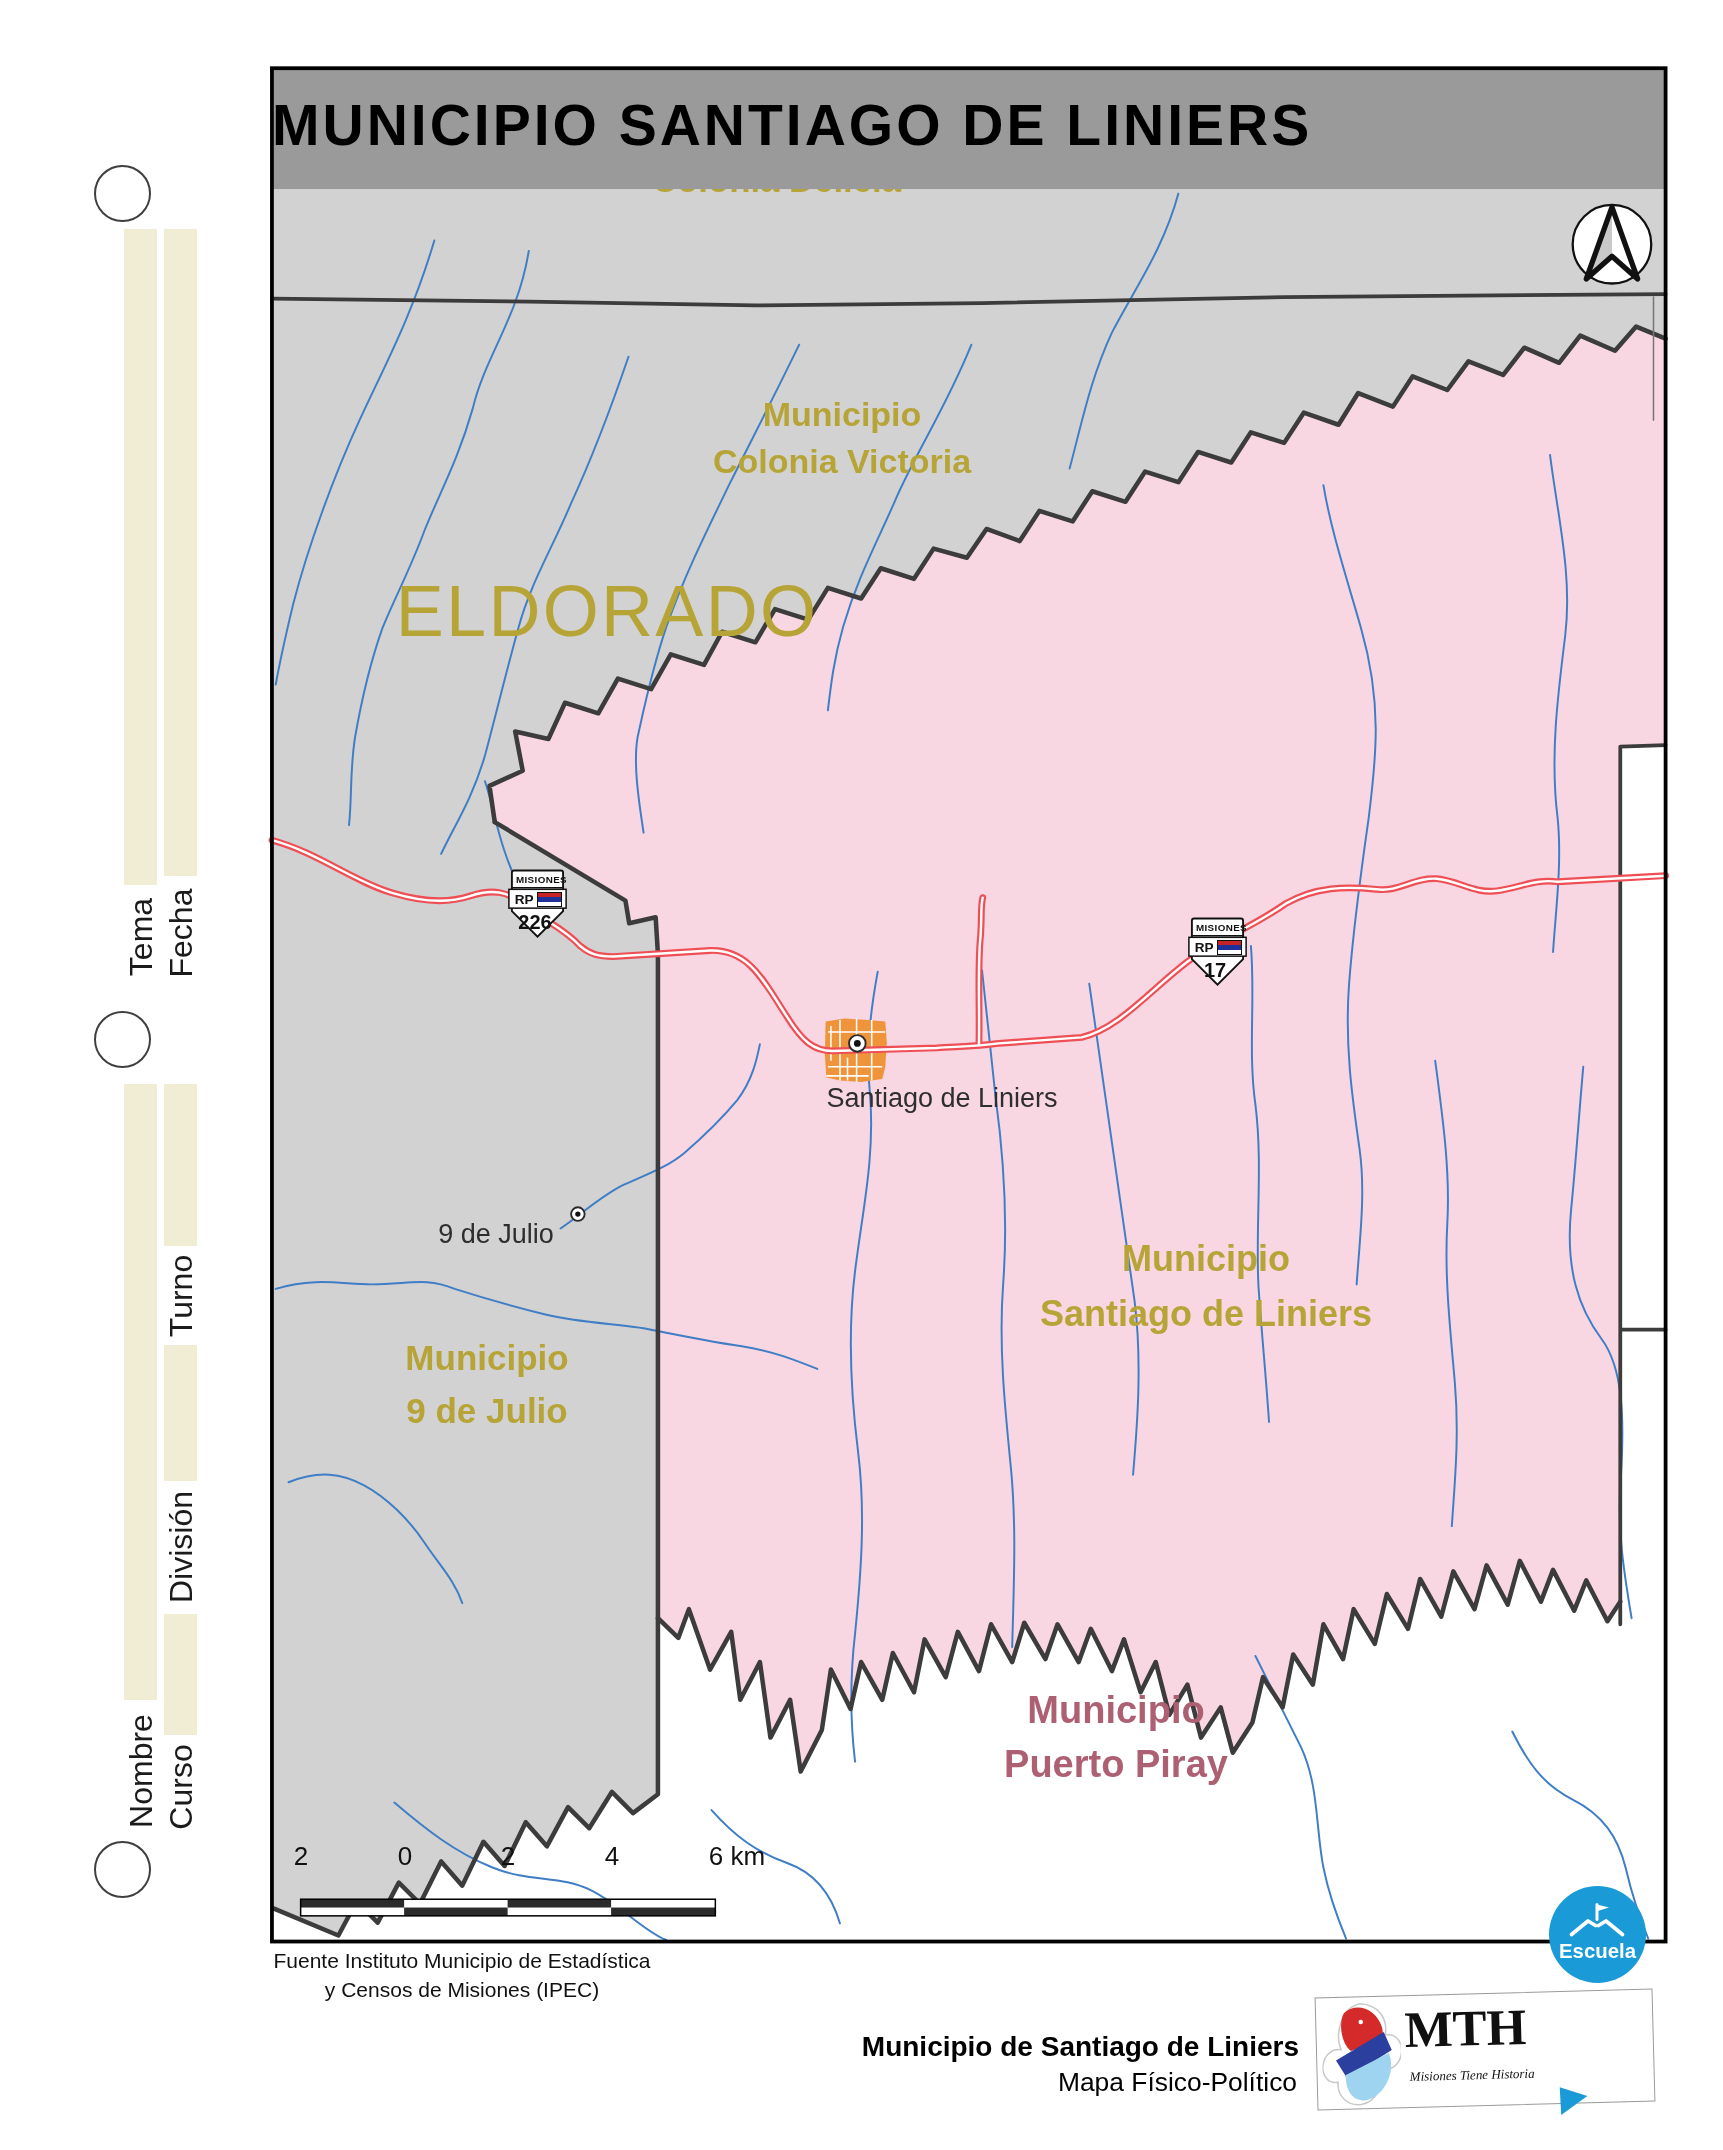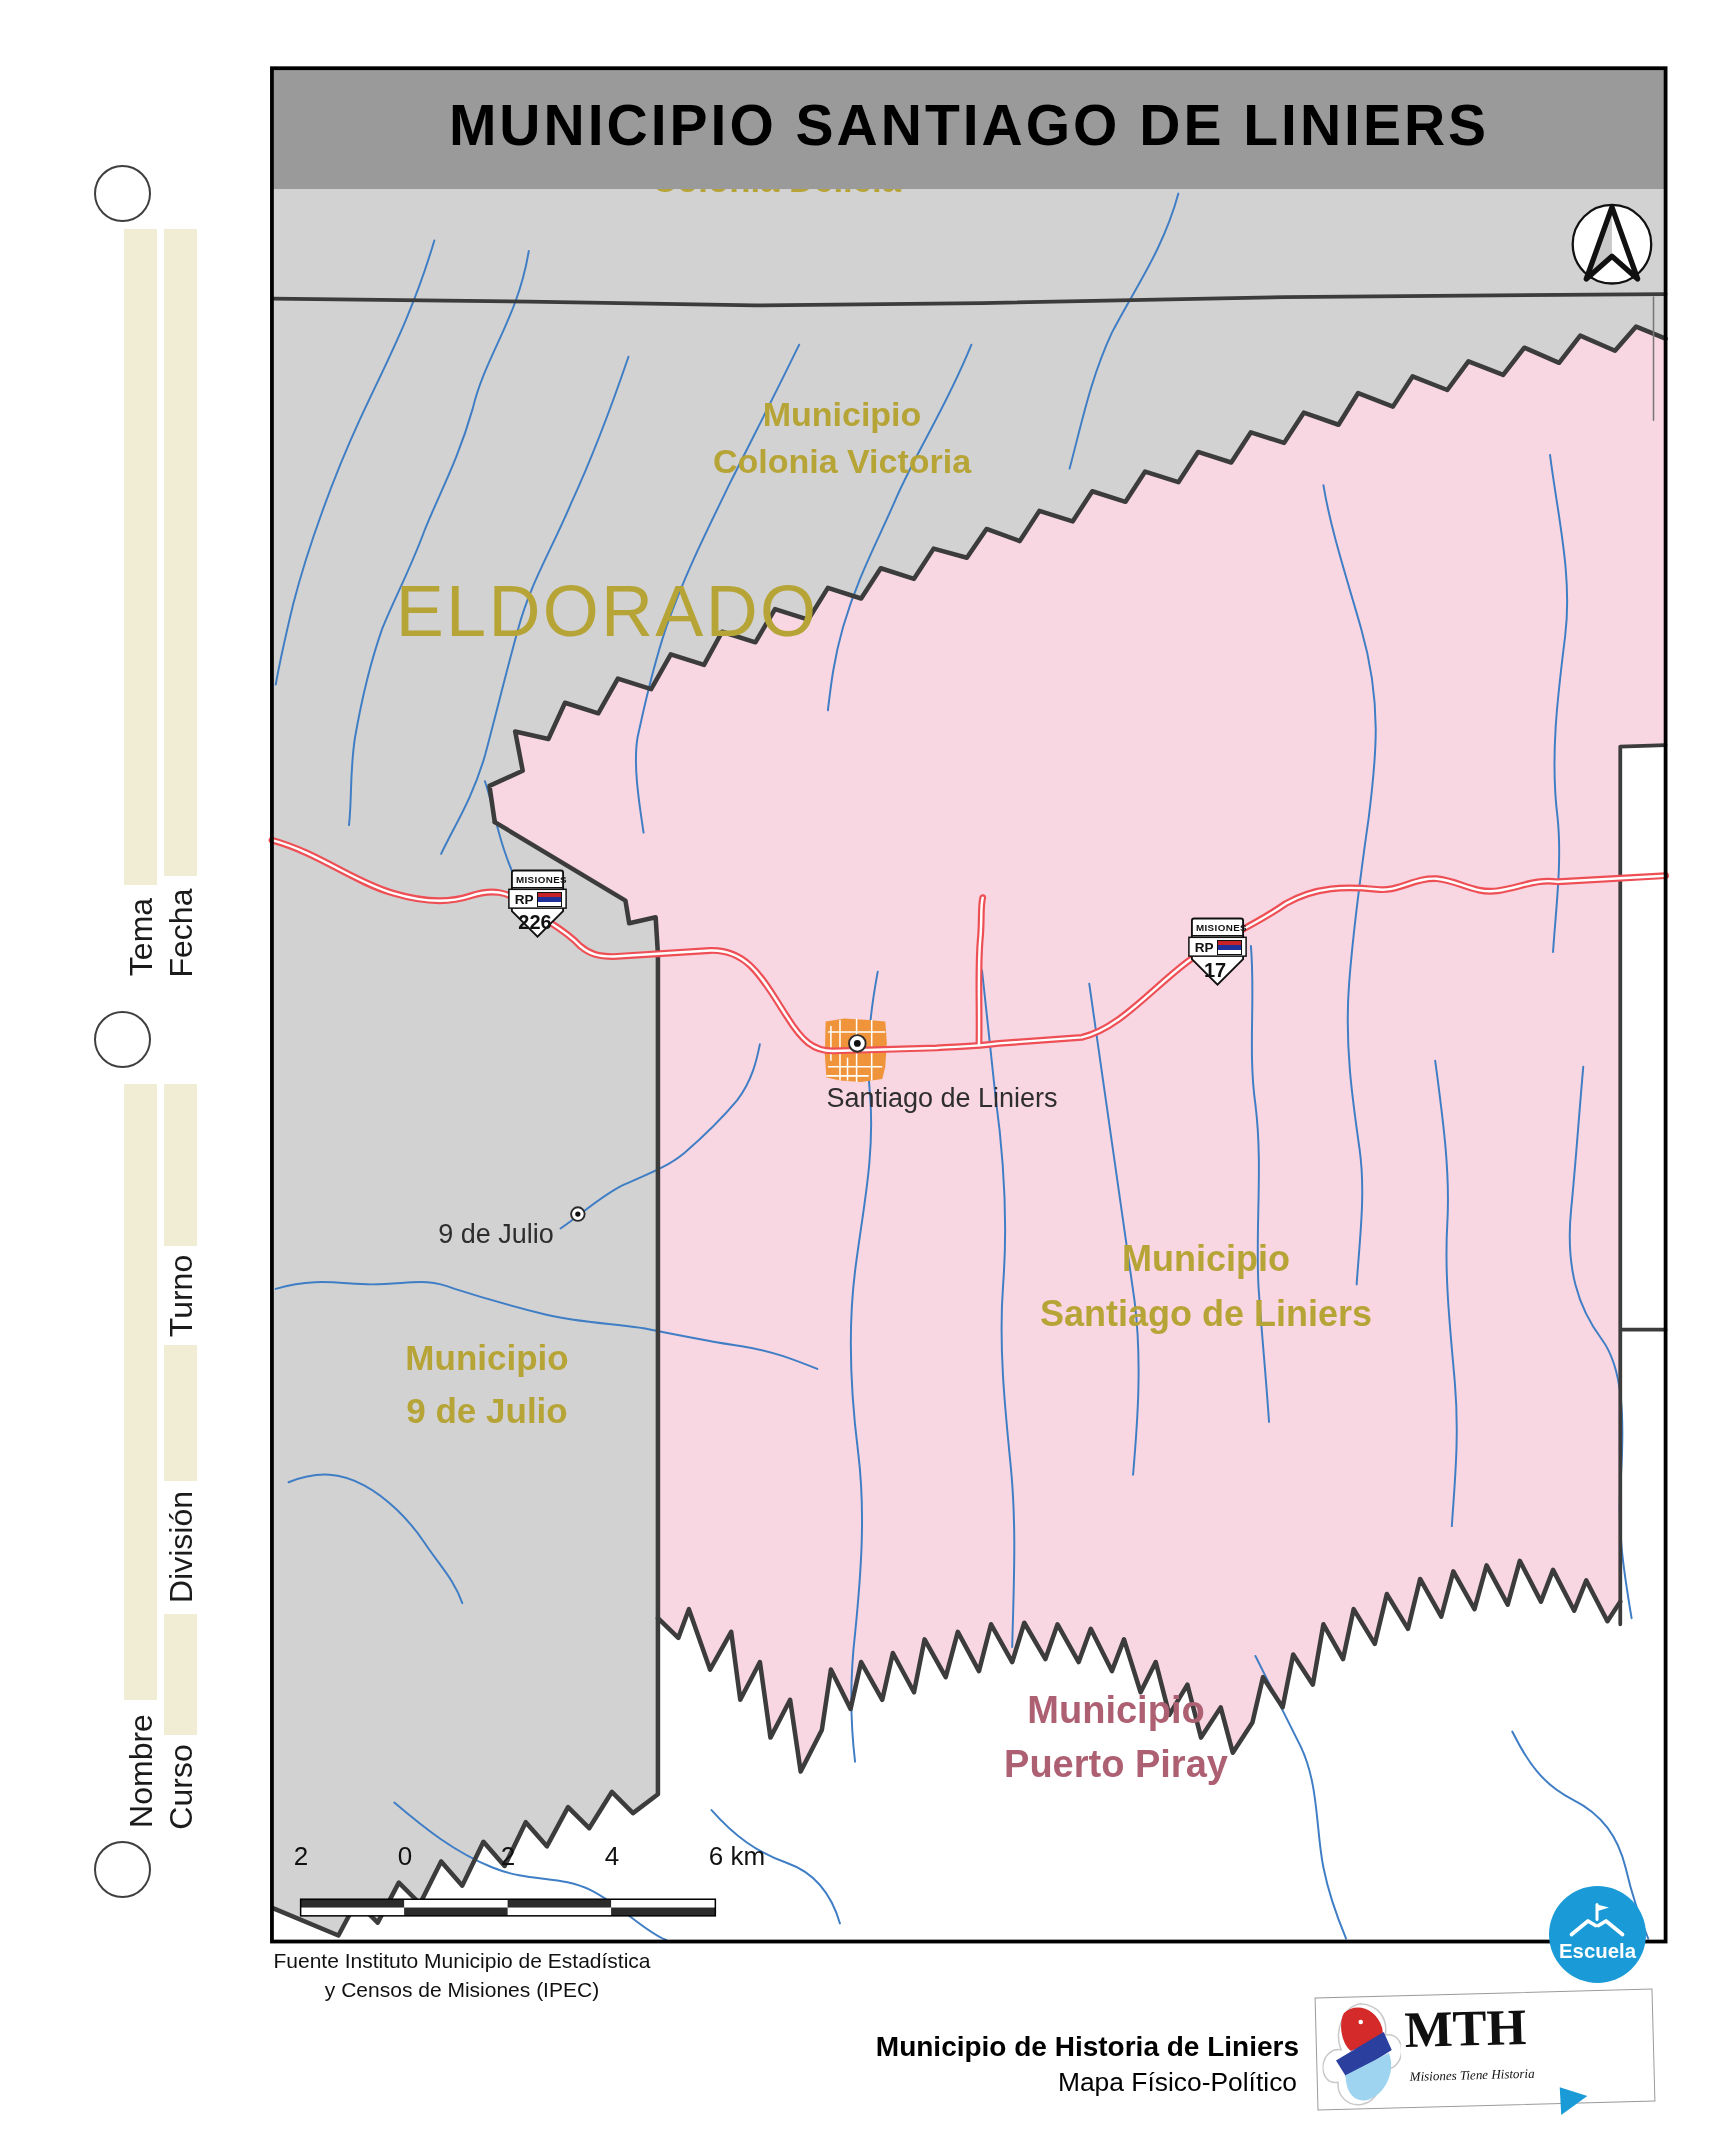--- a/index.html
+++ b/index.html
@@ -6,21 +6,21 @@
   body{width:1723px;height:2151px;position:relative;background:#fff;
        font-family:"Liberation Sans",sans-serif;overflow:hidden}
   .abs{position:absolute}
   .lbl{position:absolute;transform:translate(-50%,-50%);white-space:nowrap;line-height:1.0}
   .rotlbl{position:absolute;transform:translate(-50%,-50%) rotate(-90deg);white-space:nowrap;
           font-size:32px;color:#1b1b1b}
   .bar{position:absolute;width:33px;background:#f1edd4}
   .holecircle{position:absolute;width:57px;height:57px;border:2.3px solid #3f3f3f;border-radius:50%;
           background:#fff;box-sizing:border-box}
   .yl{color:#b7a437;font-weight:bold;text-align:center}
-  .map-title{position:absolute;left:272px;top:92px;width:1394px;text-align:center;
+  .map-title{position:absolute;left:272px;top:92px;width:1394px;
              font-size:57px;font-weight:800;letter-spacing:3px;color:#000}
   .town-lbl{color:#2e2e2e;font-size:27px}
   .shield{position:absolute;width:59px;height:70px}
   .shield .sh-region{position:absolute;left:0;top:4.5px;width:59px;text-align:right;
                      font-size:9.8px;font-weight:bold;color:#111;letter-spacing:0.4px}
   .shield .sh-rp{position:absolute;left:6.8px;top:23.4px;font-size:13.6px;font-weight:bold;color:#111}
   .shield .sh-flag{position:absolute;left:29px;top:23px;width:25px;height:15px;box-sizing:border-box;
                    border:1.5px solid #111;
                    background:linear-gradient(#c62327 0 34%,#20309b 34% 67%,#ffffff 67% 100%)}
   .shield .sh-num{position:absolute;left:0;top:42px;width:54px;text-align:center;
@@ -207,21 +207,21 @@
 
 <div class="tick" style="left:301px;top:1856px">2</div>
 <div class="tick" style="left:405px;top:1856px">0</div>
 <div class="tick" style="left:508px;top:1856px">2</div>
 <div class="tick" style="left:612px;top:1856px">4</div>
 <div class="tick" style="left:737px;top:1856px">6 km</div>
 
 <div class="src" style="left:462px;top:1949px">Fuente Instituto Municipio de Estadística</div>
 <div class="src" style="left:462px;top:1978px">y Censos de Misiones (IPEC)</div>
 
-<div class="foot-title" style="left:1299px;top:2031px">Municipio de Historia de Liniers</div>
+<div class="foot-title" style="left:1299px;top:2031px">Municipio de Santiago de Liniers</div>
 <div class="foot-sub" style="left:1297px;top:2067px">Mapa Físico-Político</div>
 
 <div class="logo-card">
   <svg class="abs" style="left:4.5px;top:1.5px" width="79" height="109" viewBox="0 0 104 144">
     <path d="M52,6 C76,8 88,26 84,48 C100,46 108,60 104,76 C100,90 88,96 76,94 C80,116 70,136 50,139 C32,141 18,127 20,109 C6,111 -2,98 1,84 C4,72 13,64 25,66 C17,44 27,10 52,6 Z" fill="#ffffff" stroke="#c9c9c9" stroke-width="2"></path>
     <path d="M30,18 C44,4 72,10 80,38 C83,52 76,60 66,58 L38,68 C26,58 22,32 30,18 Z" fill="#d42a2a"></path>
     <path d="M18,80 L82,44 L92,68 L32,104 Z" fill="#2b3f9e"></path>
     <path d="M30,100 L88,72 C96,92 86,122 62,132 C42,139 30,124 30,100 Z" fill="#9fd4f0"></path>
     <circle cx="52" cy="30" r="3" fill="#ffffff"></circle>
   </svg>

